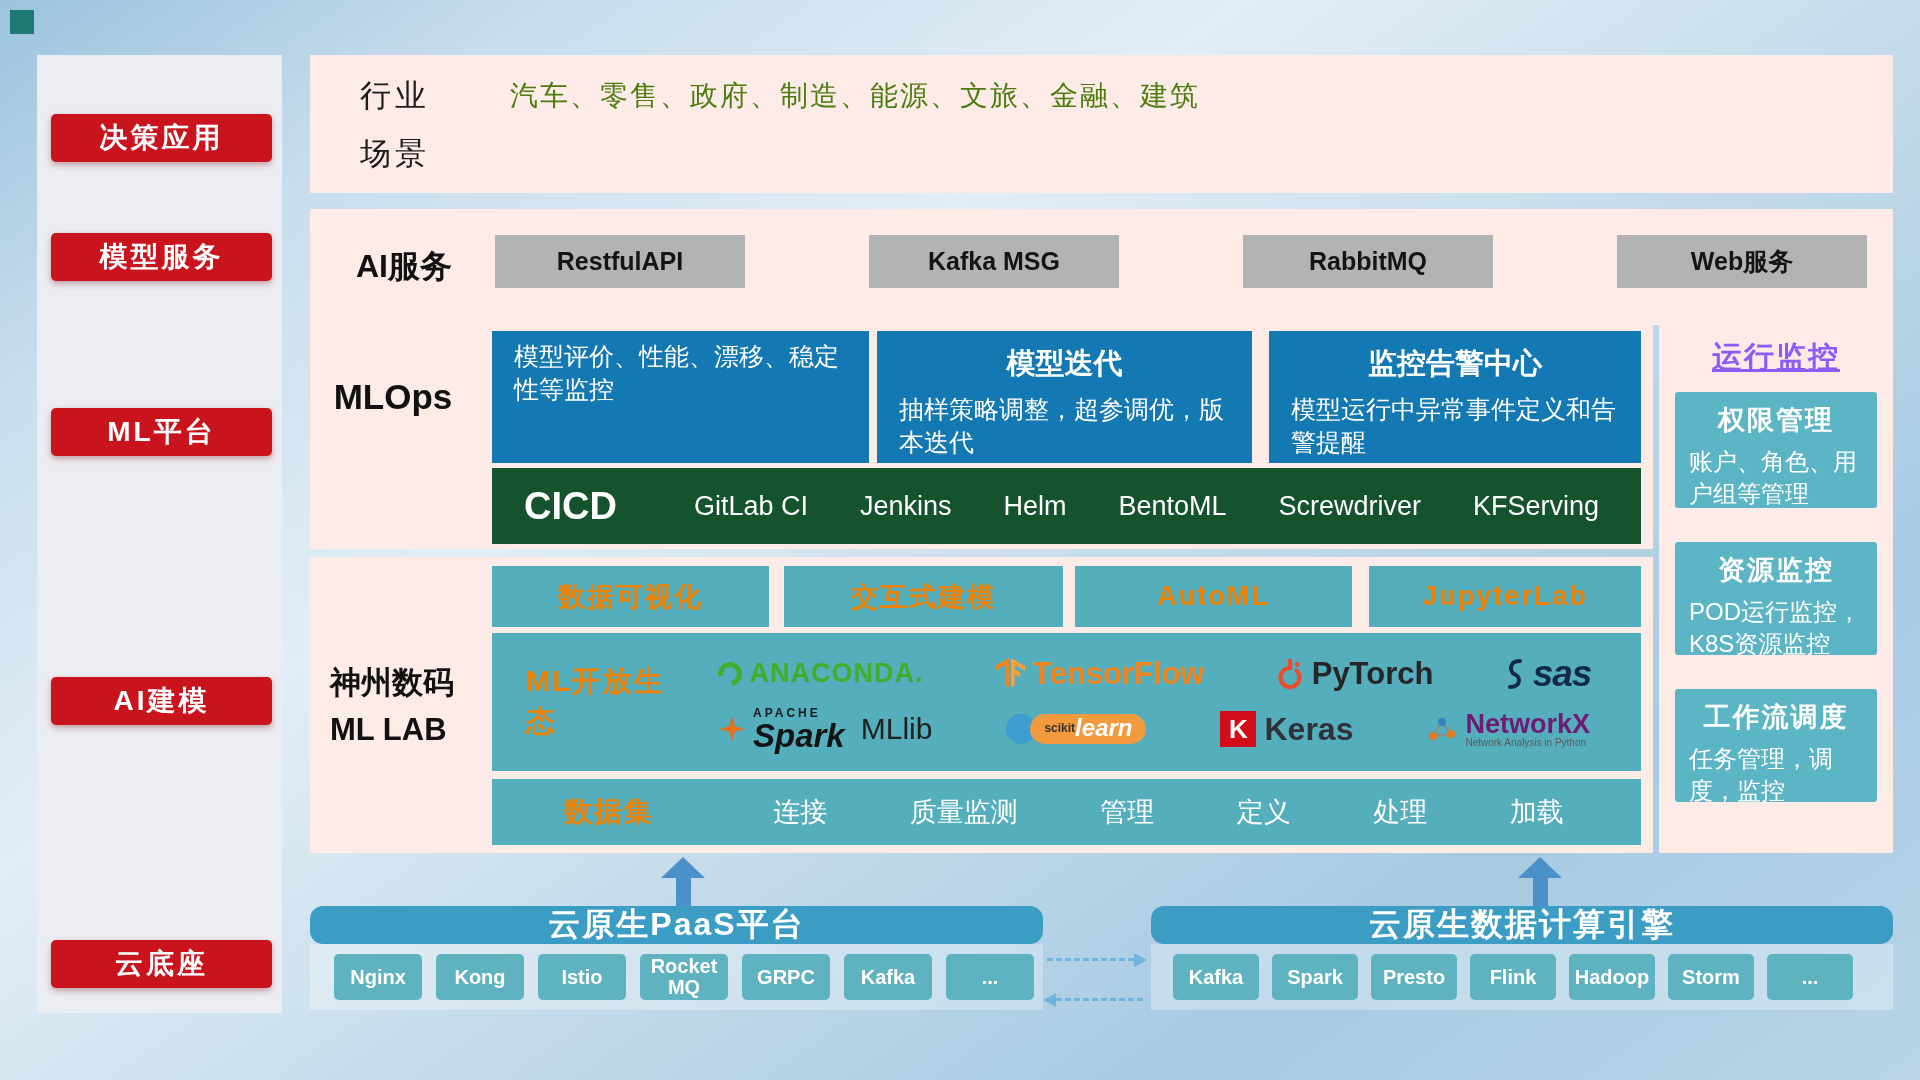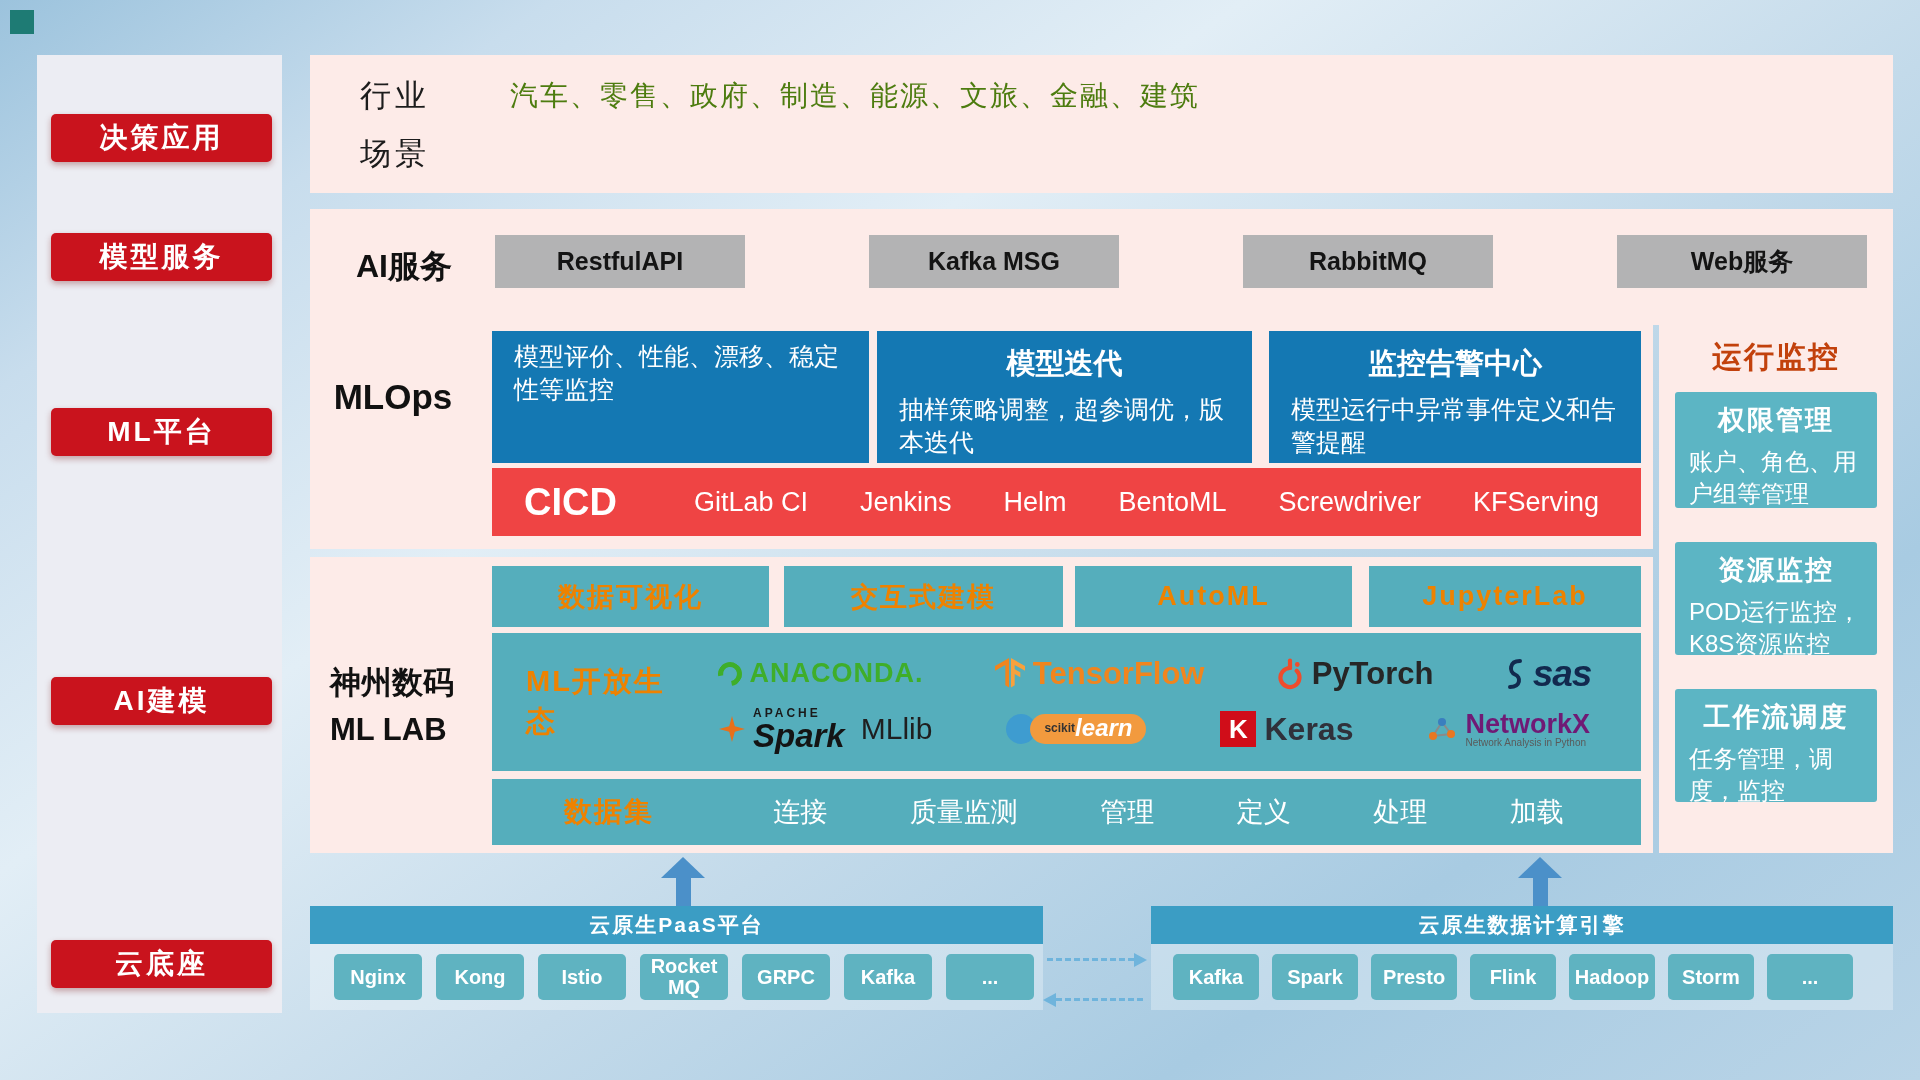--- a/index.html
+++ b/index.html
@@ -37,21 +37,21 @@
     position:absolute; top:26px; width:250px; height:53px; background:#b3b3b4; color:#141414;
     font-weight:bold; font-size:25px; display:flex; align-items:center; justify-content:center;
   }
 
   
   .row3 { left:310px; top:321px; width:1343px; height:228px; }
   .mlops-label { position:absolute; left:8px; top:0; width:150px; height:152px; display:flex; align-items:center; justify-content:center; font-weight:bold; font-size:35px; color:#111; }
   .blue-card { position:absolute; top:10px; height:132px; background:#1478b3; color:#fff; }
   .blue-card .bc-title { text-align:center; font-weight:bold; font-size:29px; margin-top:13px; }
   .blue-card .bc-desc { font-size:25px; padding:9px 20px 0 22px; line-height:1.32; }
-  .cicd-bar { position:absolute; left:182px; top:147px; width:1149px; height:68px; background:#ef4444; color:#fff; display:flex; align-items:center; }
+  .cicd-bar { position:absolute; left:182px; top:147px; width:1149px; height:76px; background:#14532d; color:#fff; display:flex; align-items:center; }
   .cicd-label { font-size:38px; font-weight:bold; padding-left:32px; width:176px; }
   .cicd-items { flex:1; display:flex; justify-content:space-around; align-items:center; font-size:27px; padding-right:16px; }
 
   
   .row4 { left:310px; top:557px; width:1343px; height:296px; }
   .mllab-label { position:absolute; left:14px; top:0; width:165px; height:100%; display:flex; flex-direction:column; justify-content:center; gap:8px; font-weight:bold; font-size:31px; color:#111; padding-left:6px; }
   .teal-btn { position:absolute; top:9px; height:61px; background:#55aebc; color:#ee8200; font-weight:bold; font-size:27px; display:flex; align-items:center; justify-content:center; letter-spacing:2px; }
   .eco-box { position:absolute; left:182px; top:76px; width:1149px; height:138px; background:#55aebc; display:flex; align-items:center; }
   .eco-label { color:#ee8200; font-weight:bold; font-size:29px; padding-left:34px; width:190px; letter-spacing:2px; }
   .eco-logos { flex:1; display:flex; flex-direction:column; justify-content:center; gap:12px; padding-right:14px; }
@@ -76,27 +76,27 @@
   .nx-stack { display:flex; flex-direction:column; line-height:1.05; }
   .nx-text { font-size:27px; font-weight:bold; color:#701a75; }
   .nx-sub { font-size:10px; color:#5a5a5a; }
 
   .dataset-bar { position:absolute; left:182px; top:222px; width:1149px; height:66px; background:#55aebc; display:flex; align-items:center; color:#fff; }
   .dataset-label { color:#ee8200; font-weight:bold; font-size:28px; padding-left:72px; width:240px; letter-spacing:2px; }
   .dataset-items { flex:1; display:flex; justify-content:space-around; font-size:27px; padding-right:36px; }
 
   
   .monitor { left:1659px; top:321px; width:234px; height:532px; }
-  .monitor-title { text-align:center; font-weight:bold; font-size:30px; color:#c2410c; margin-top:16px; letter-spacing:2px; }
+  .monitor-title { text-align:center; font-weight:bold; font-size:30px; color:#8b5cf6; margin-top:16px; letter-spacing:2px;text-decoration:underline; }
   .monitor-card { position:absolute; left:16px; width:202px; background:#5cb5c4; color:#fff; border-radius:3px; }
   .monitor-card .mc-title { text-align:center; font-weight:bold; font-size:27px; margin-top:10px; letter-spacing:2px; }
   .monitor-card .mc-desc { font-size:24px; padding:8px 12px 10px 14px; line-height:1.32; }
 
   
-  .found-header { position:absolute; height:38px; background:#3b9dc4; color:#fff; font-weight:bold; font-size:21px; display:flex; align-items:center; justify-content:center; letter-spacing:2px; }
+  .found-header { position:absolute; height:38px; background:#3b9dc4; color:#fff; font-weight:bold; font-size:32px; display:flex; align-items:center; justify-content:center; letter-spacing:2px;border-radius:13px; }
   .found-strip { position:absolute; height:66px; background:rgba(255,255,255,0.30); display:flex; align-items:center; gap:14px; padding-left:24px; }
   .chip {
     width:88px; height:46px; background:#5fb3c1; color:#fff; font-weight:bold; font-size:20px;
     border-radius:5px; display:flex; align-items:center; justify-content:center; text-align:center;
     line-height:1.05; overflow-wrap:anywhere; padding:0 4px;
   }
 
   
   .up-arrow { position:absolute; width:44px; height:50px; }
   .up-arrow .head { width:0; height:0; border-left:22px solid transparent; border-right:22px solid transparent; border-bottom:21px solid #4b90c9; }

